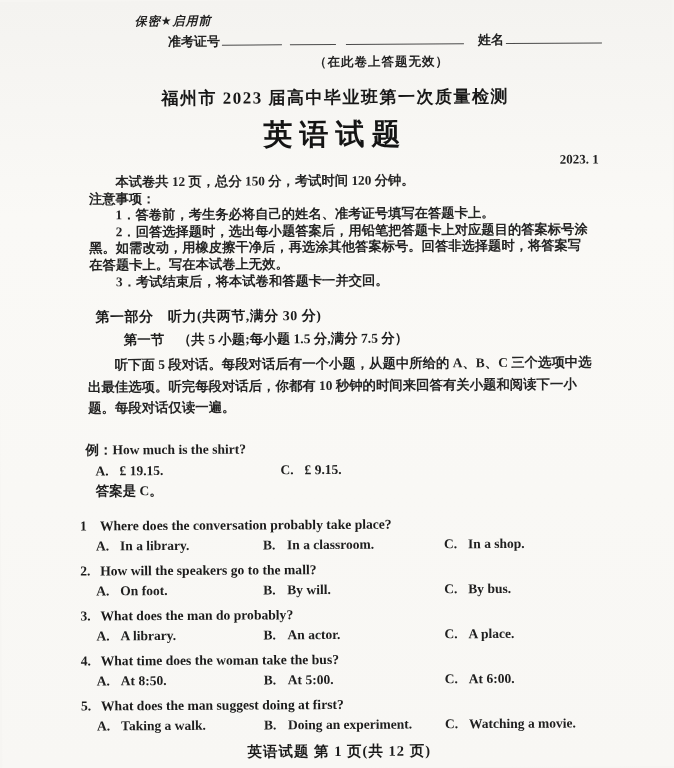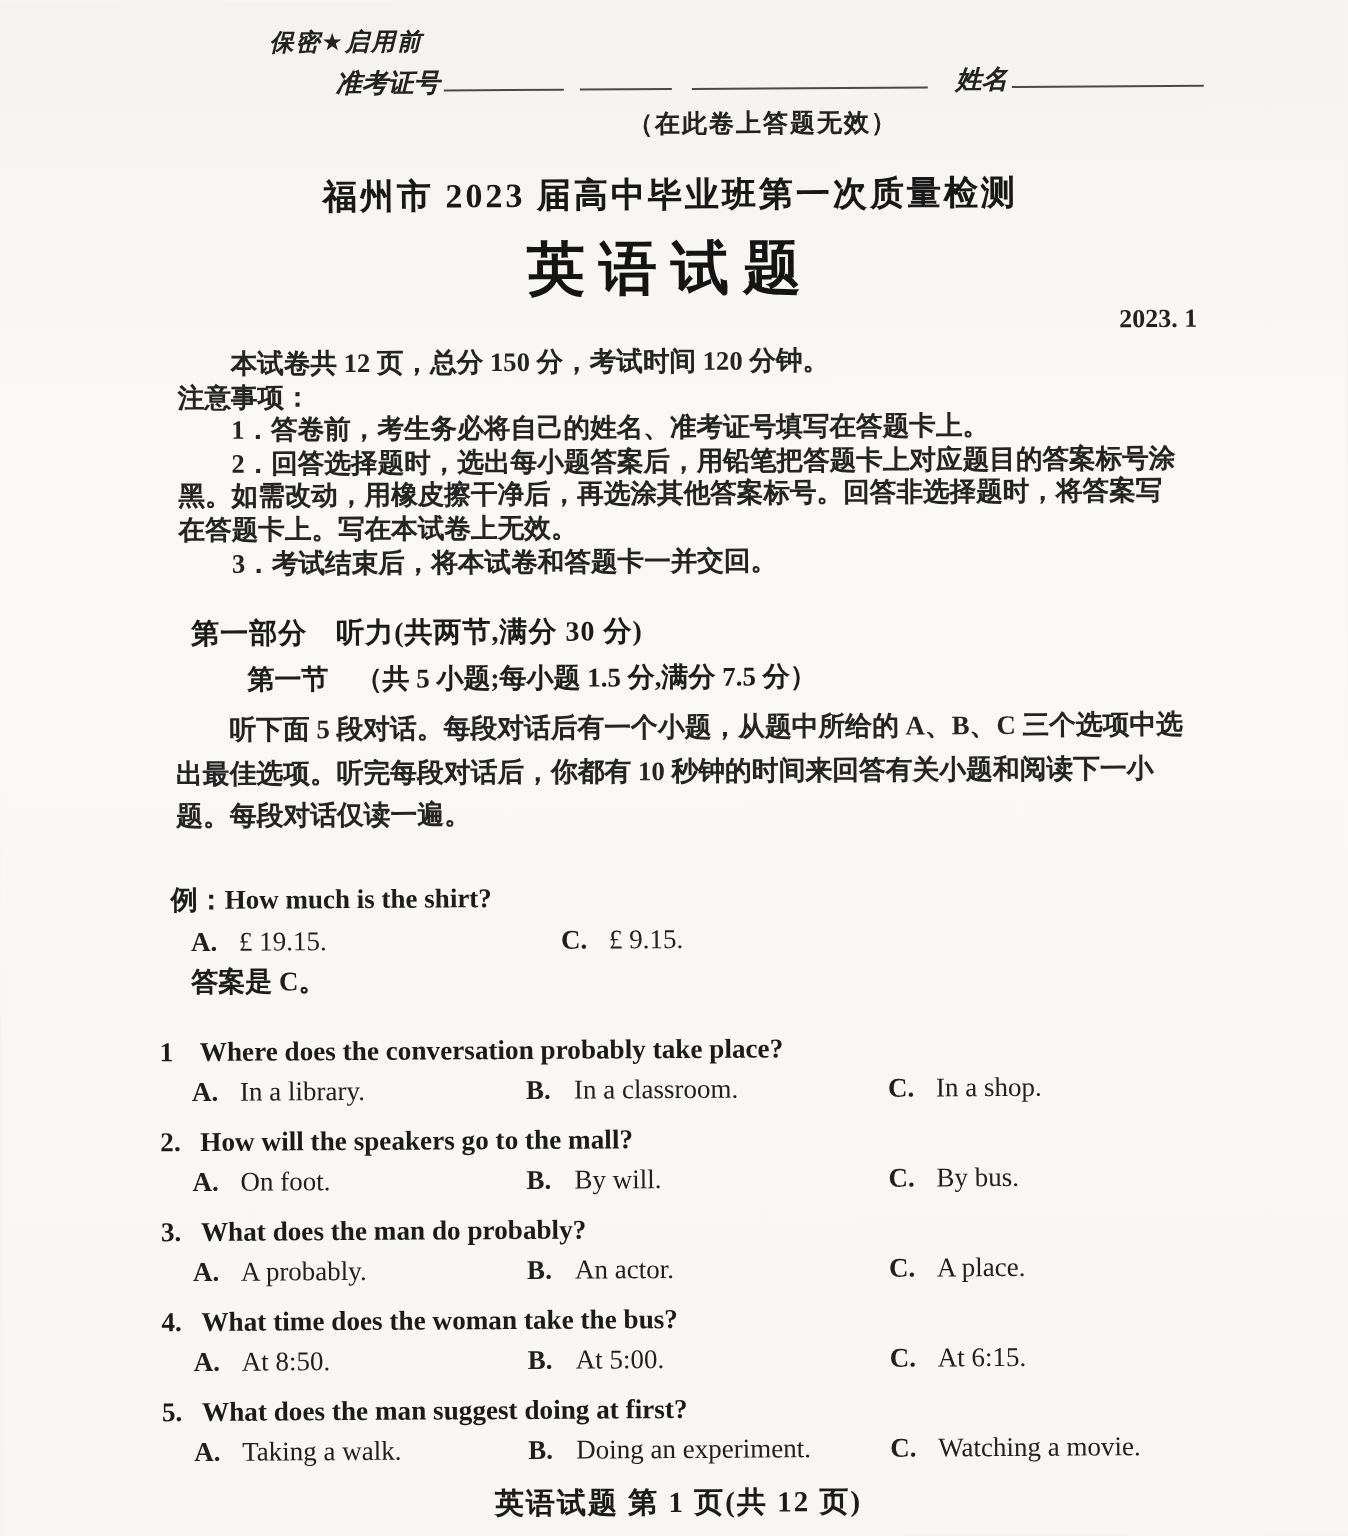--- a/index.html
+++ b/index.html
@@ -19,21 +19,21 @@
   .security{
     padding:12px 0 0 137px;
     font-size:12px;font-weight:bold;font-style:italic;
     letter-spacing:1px;color:#222;
   }
   .reg-line{
     padding:3px 0 0 170px;
     font-size:13px;font-weight:bold;color:#222;
     white-space:nowrap;
   }
-  .reg-line .lbl{font-style:italic;}
+  .reg-line .lbl{}
   .blank{
     display:inline-block;height:12px;
     border-bottom:1.4px solid #4a4a4a;
     vertical-align:baseline;
   }
   .w60{width:60px;margin:0 8px 0 2px;}
   .w46{width:46px;margin-right:10px;}
   .w118{width:118px;margin-right:14px;}
   .w96{width:96px;margin-left:2px;}
   .invalid{
@@ -83,21 +83,21 @@
     margin:3px 0 0 95px;font-size:13.5px;color:#1d1d1d;font-weight:600;
   }
   
   .opt-row{
     display:grid;grid-template-columns:167px 181px 1fr;
     padding-left:95px;margin-top:4px;
   }
   .ex-row{grid-template-columns:185px 163px 1fr;}
   .opt{font-size:13.5px;color:#202020;white-space:nowrap;}
   .ol{display:inline-block;min-width:24px;font-weight:bold;}
-  .ot{font-weight:400;text-align:center;}
+  .ot{font-weight:700;text-align:center;}
   
   .questions{margin-top:18px;}
   .q{margin-bottom:9px;}
   .q-line{
     margin:0;padding-left:79px;
     font-size:13.6px;font-weight:bold;color:#1b1b1b;
   }
   .q-num{display:inline-block;min-width:20px;}
   
   .footer{
@@ -162,32 +162,32 @@
       <div class="opt-row">
         <span class="opt"><span class="ol">A.</span><span class="ot">On foot.</span></span>
         <span class="opt"><span class="ol">B.</span><span class="ot">By will.</span></span>
         <span class="opt"><span class="ol">C.</span><span class="ot">By bus.</span></span>
       </div>
     </div>
 
     <div class="q">
       <p class="q-line"><span class="q-num">3.</span><span>What does the man do probably?</span></p>
       <div class="opt-row">
-        <span class="opt"><span class="ol">A.</span><span class="ot">A probably.</span></span>
+        <span class="opt"><span class="ol">A.</span><span class="ot">A library.</span></span>
         <span class="opt"><span class="ol">B.</span><span class="ot">An actor.</span></span>
         <span class="opt"><span class="ol">C.</span><span class="ot">A place.</span></span>
       </div>
     </div>
 
     <div class="q">
       <p class="q-line"><span class="q-num">4.</span><span>What time does the woman take the bus?</span></p>
       <div class="opt-row">
         <span class="opt"><span class="ol">A.</span><span class="ot">At 8:50.</span></span>
         <span class="opt"><span class="ol">B.</span><span class="ot">At 5:00.</span></span>
-        <span class="opt"><span class="ol">C.</span><span class="ot">At 6:15.</span></span>
+        <span class="opt"><span class="ol">C.</span><span class="ot">At 6:00.</span></span>
       </div>
     </div>
 
     <div class="q">
       <p class="q-line"><span class="q-num">5.</span><span>What does the man suggest doing at first?</span></p>
       <div class="opt-row">
         <span class="opt"><span class="ol">A.</span><span class="ot">Taking a walk.</span></span>
         <span class="opt"><span class="ol">B.</span><span class="ot">Doing an experiment.</span></span>
         <span class="opt"><span class="ol">C.</span><span class="ot">Watching a movie.</span></span>
       </div>

